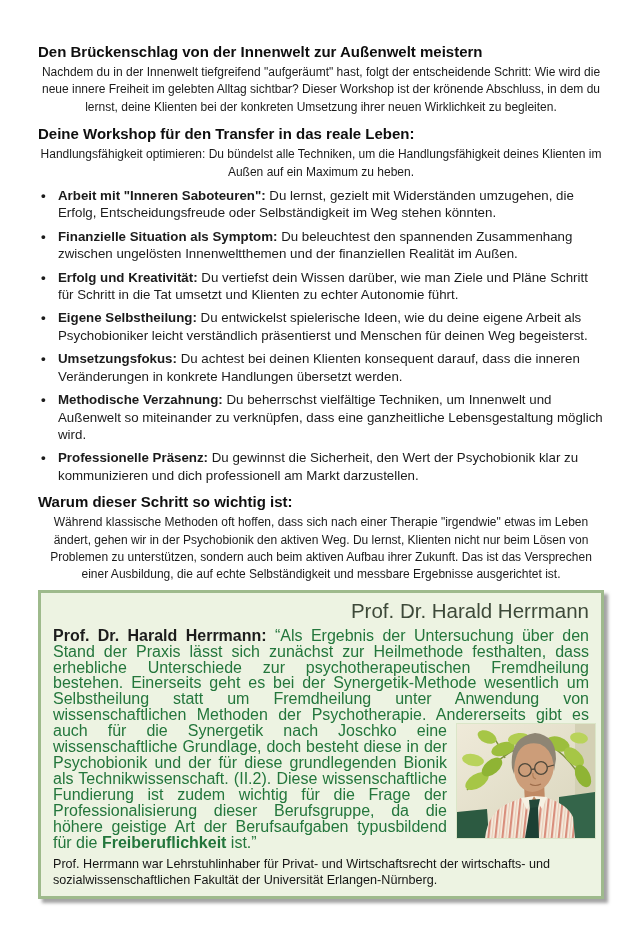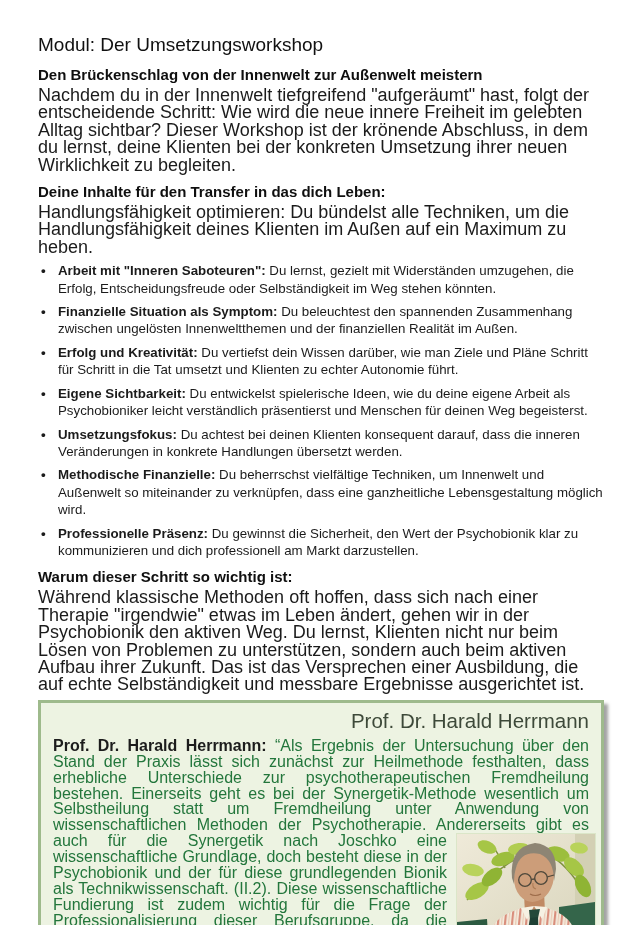--- a/index.html
+++ b/index.html
@@ -3,21 +3,21 @@
 <meta charset="utf-8">
 <style>
   html,body{margin:0;padding:0;}
   body{
     width:640px;height:925px;overflow:hidden;background:#ffffff;
     color:#1b1b1b;font-family:"Liberation Sans",sans-serif;
   }
   .page{padding:34px 36px 0 38px;}
   h1{font-size:19px;line-height:22px;font-weight:400;color:#111;margin:0 0 10px;}
   h2{font-size:15px;line-height:18px;font-weight:700;color:#0f0f0f;margin:9px 0 3px;}
-  .body-text{font-size:18px;line-height:17.4px;margin:0 0 6px;}
+  .body-text{font-size:12px;line-height:17.4px;margin:0 0 6px;text-align:center;}
   ul.bullets{list-style:none;margin:3px 0 0 0;padding:0;}
   ul.bullets li{display:flex;font-size:13.3px;line-height:17.4px;margin:0 0 6px;}
   .dot{flex:0 0 17px;font-weight:700;padding-left:3px;}
   .lead{font-weight:700;}
   .expert-box{
     margin-top:3px;border:3px solid #9eba8c;background:#edf3e2;
     padding:5px 12px 7px;box-shadow:4px 4px 3px rgba(90,90,90,.55);
   }
   .expert-box::after{content:"";display:block;clear:both;}
   .box-title{font-size:20.5px;line-height:23px;font-weight:400;color:#3d4939;margin:1px 0 6px;text-align:right;}
@@ -27,59 +27,58 @@
   .qbold{font-weight:700;}
   .photo{float:right;width:138px;height:114px;margin:1px -6px 2px 10px;outline:1px solid #dbe6c8;}
   .photo svg{display:block;}
   .box-footer{font-size:12.6px;line-height:15.9px;color:#141414;margin:0;}
 </style>
 </head>
 <body>
 
 <div class="page">
 
-  <h1>Modul: Der Umsetzungsworkshop</h1>
 
   <section>
     <h2>Den Brückenschlag von der Innenwelt zur Außenwelt meistern</h2>
     <p class="body-text">Nachdem du in der Innenwelt tiefgreifend "aufgeräumt" hast, folgt der entscheidende Schritt: Wie wird die neue innere Freiheit im gelebten Alltag sichtbar? Dieser Workshop ist der krönende Abschluss, in dem du lernst, deine Klienten bei der konkreten Umsetzung ihrer neuen Wirklichkeit zu begleiten.</p>
   </section>
 
   <section>
-    <h2>Deine Inhalte für den Transfer in das dich Leben:</h2>
+    <h2>Deine Workshop für den Transfer in das reale Leben:</h2>
     <p class="body-text">Handlungsfähigkeit optimieren: Du bündelst alle Techniken, um die Handlungsfähigkeit deines Klienten im Außen auf ein Maximum zu heben.</p>
     <ul class="bullets">
       <li>
         <span class="dot">•</span>
         <span class="li-body"><b class="lead">Arbeit mit "Inneren Saboteuren":</b><span> Du lernst, gezielt mit Widerständen umzugehen, die Erfolg, Entscheidungsfreude oder Selbständigkeit im Weg stehen könnten.</span></span>
       </li>
       <li>
         <span class="dot">•</span>
         <span class="li-body"><b class="lead">Finanzielle Situation als Symptom:</b><span> Du beleuchtest den spannenden Zusammenhang zwischen ungelösten Innenweltthemen und der finanziellen Realität im Außen.</span></span>
       </li>
       <li>
         <span class="dot">•</span>
         <span class="li-body"><b class="lead">Erfolg und Kreativität:</b><span> Du vertiefst dein Wissen darüber, wie man Ziele und Pläne Schritt für Schritt in die Tat umsetzt und Klienten zu echter Autonomie führt.</span></span>
       </li>
       <li>
         <span class="dot">•</span>
-        <span class="li-body"><b class="lead">Eigene Sichtbarkeit:</b><span> Du entwickelst spielerische Ideen, wie du deine eigene Arbeit als Psychobioniker leicht verständlich präsentierst und Menschen für deinen Weg begeisterst.</span></span>
+        <span class="li-body"><b class="lead">Eigene Selbstheilung:</b><span> Du entwickelst spielerische Ideen, wie du deine eigene Arbeit als Psychobioniker leicht verständlich präsentierst und Menschen für deinen Weg begeisterst.</span></span>
       </li>
     </ul>
   </section>
 
   <section>
     <ul class="bullets">
       <li>
         <span class="dot">•</span>
         <span class="li-body"><b class="lead">Umsetzungsfokus:</b><span> Du achtest bei deinen Klienten konsequent darauf, dass die inneren Veränderungen in konkrete Handlungen übersetzt werden.</span></span>
       </li>
       <li>
         <span class="dot">•</span>
-        <span class="li-body"><b class="lead">Methodische Finanzielle:</b><span> Du beherrschst vielfältige Techniken, um Innenwelt und Außenwelt so miteinander zu verknüpfen, dass eine ganzheitliche Lebensgestaltung möglich wird.</span></span>
+        <span class="li-body"><b class="lead">Methodische Verzahnung:</b><span> Du beherrschst vielfältige Techniken, um Innenwelt und Außenwelt so miteinander zu verknüpfen, dass eine ganzheitliche Lebensgestaltung möglich wird.</span></span>
       </li>
       <li>
         <span class="dot">•</span>
         <span class="li-body"><b class="lead">Professionelle Präsenz:</b><span> Du gewinnst die Sicherheit, den Wert der Psychobionik klar zu kommunizieren und dich professionell am Markt darzustellen.</span></span>
       </li>
     </ul>
   </section>
 
   <section>
     <h2>Warum dieser Schritt so wichtig ist:</h2>

